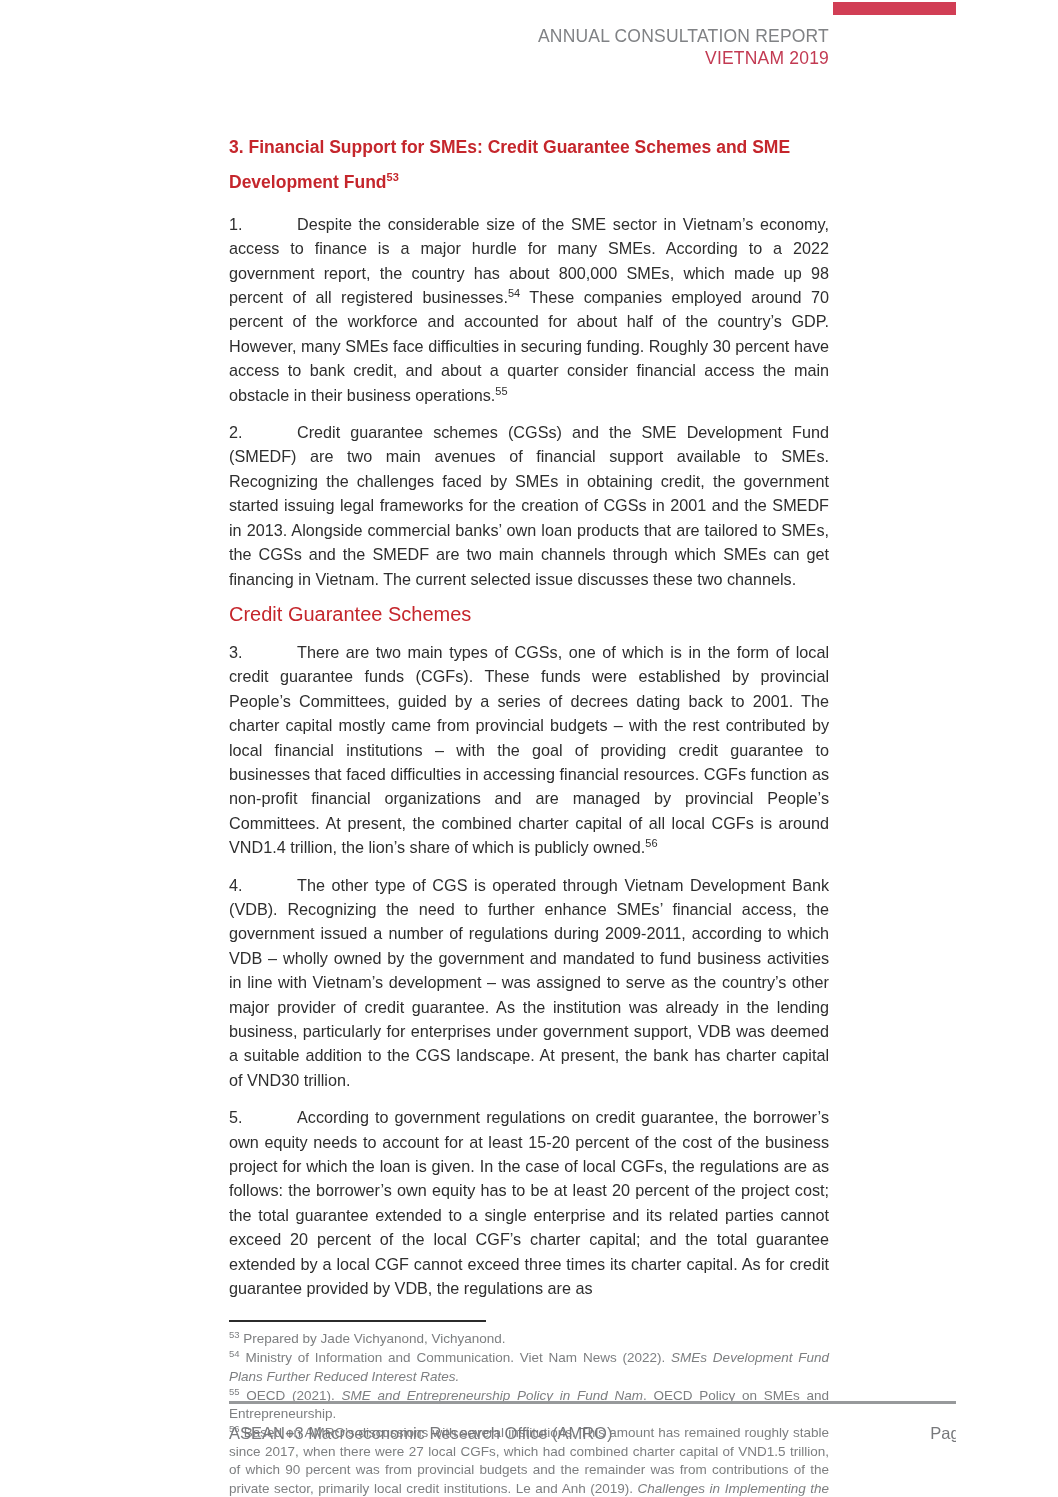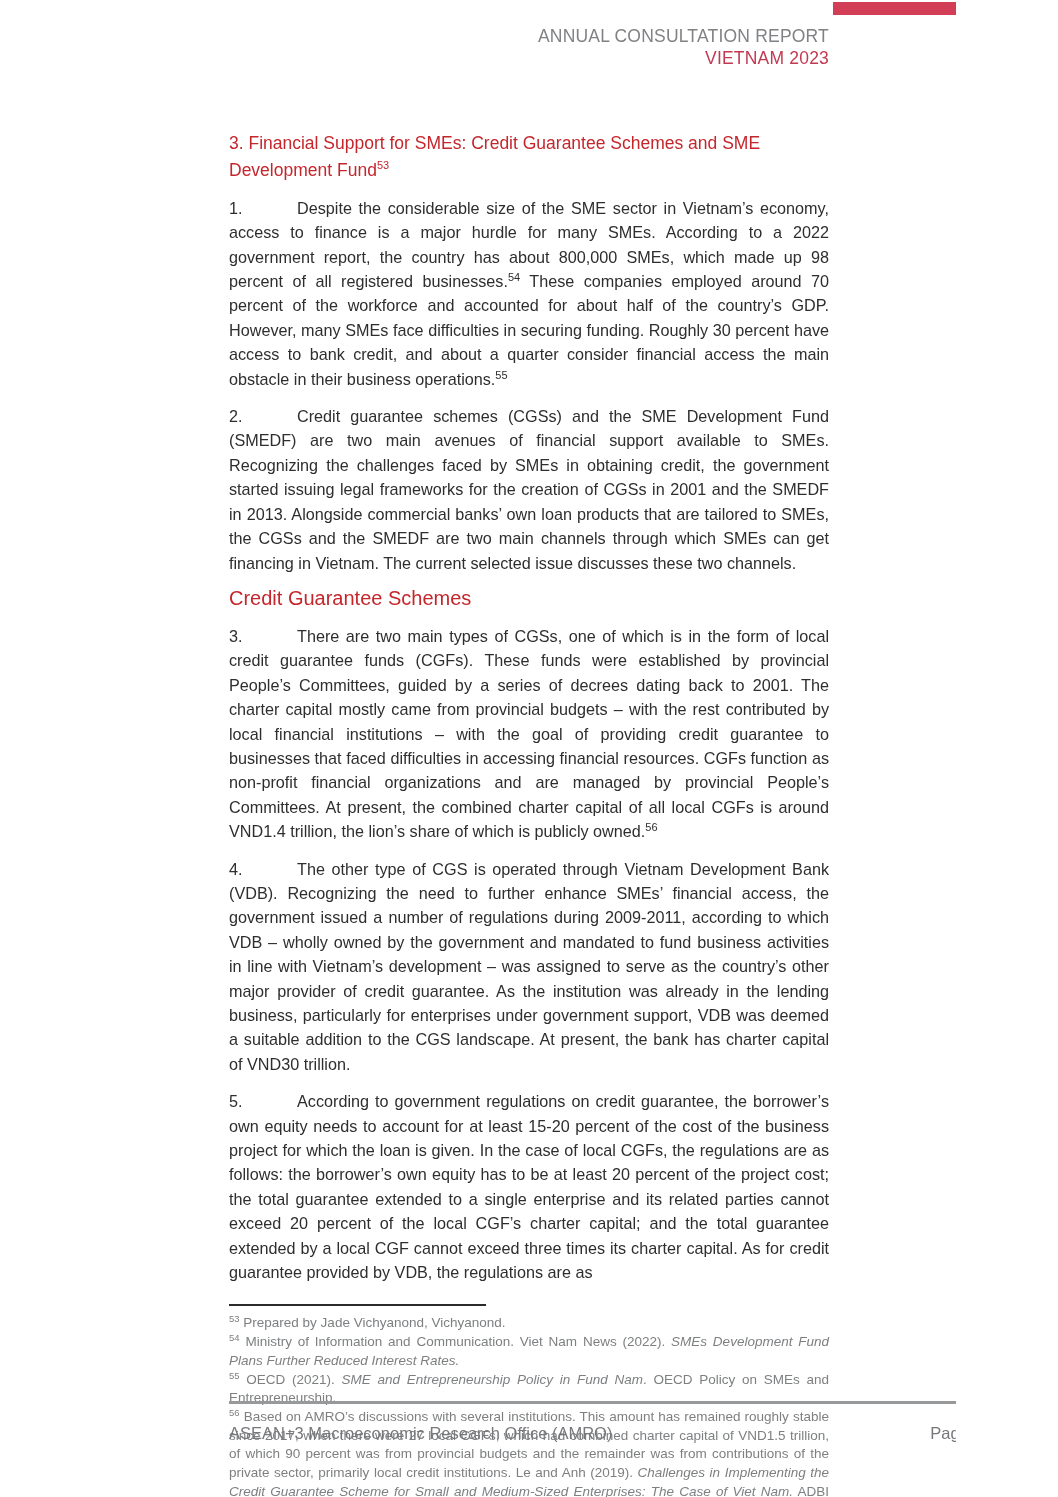--- a/index.html
+++ b/index.html
@@ -30,24 +30,24 @@
     padding-top:25px;
     text-align:right;
     font-size:17.5px;
     line-height:22px;
     letter-spacing:0.2px;
   }
   .report-title{color:var(--header_gray);}
   .report-edition{color:var(--edition_red);}
   h1.section-heading{
     margin:63px 0 15px 0;
-    font-weight:400;
+    font-weight:700;
     color:var(--heading_red);
     font-size:17.5px;
-    line-height:22px;
+    line-height:30px;
   }
   h1.section-heading sup{font-size:11px;}
   .para{
     margin:0 0 13px 0;
     font-size:16.2px;
     line-height:24.4px;
     color:var(--body_text);
     text-align:justify;
   }
   .pnum{display:inline-block;width:68px;}
@@ -88,21 +88,21 @@
 </style>
 </head>
 <body>
 
 <div class="page">
 
   <div class="accent-bar"></div>
 
   <header class="header-text">
     <div class="report-title">ANNUAL CONSULTATION REPORT</div>
-    <div class="report-edition">VIETNAM 2023</div>
+    <div class="report-edition">VIETNAM 2019</div>
   </header>
 
   <main>
     <h1 class="section-heading"><span>3. Financial Support for SMEs: Credit Guarantee Schemes and SME Development Fund</span><sup>53</sup></h1>
     <div id="content">
         <p class="para"><span class="pnum">1.</span><b>Despite the considerable size of the SME sector in Vietnam’s economy, access to finance is a major hurdle for many SMEs.</b><span> According to a 2022 government report, the country has about 800,000 SMEs, which made up 98 percent of all registered businesses.</span><sup class="fnref">54</sup><span> These companies employed around 70 percent of the workforce and accounted for about half of the country’s GDP. However, many SMEs face difficulties in securing funding. Roughly 30 percent have access to bank credit, and about a quarter consider financial access the main obstacle in their business operations.</span><sup class="fnref">55</sup></p>
         <p class="para"><span class="pnum">2.</span><b>Credit guarantee schemes (CGSs) and the SME Development Fund (SMEDF) are two main avenues of financial support available to SMEs.</b><span> Recognizing the challenges faced by SMEs in obtaining credit, the government started issuing legal frameworks for the creation of CGSs in 2001 and the SMEDF in 2013. Alongside commercial banks’ own loan products that are tailored to SMEs, the CGSs and the SMEDF are two main channels through which SMEs can get financing in Vietnam. The current selected issue discusses these two channels.</span></p>
         <h2 class="subheading">Credit Guarantee Schemes</h2>
         <p class="para"><span class="pnum">3.</span><b>There are two main types of CGSs, one of which is in the form of local credit guarantee funds (CGFs).</b><span> These funds were established by provincial People’s Committees, guided by a series of decrees dating back to 2001. The charter capital mostly came from provincial budgets – with the rest contributed by local financial institutions – with the goal of providing credit guarantee to businesses that faced difficulties in accessing financial resources. CGFs function as non-profit financial organizations and are managed by provincial People’s Committees. At present, the combined charter capital of all local CGFs is around VND1.4 trillion, the lion’s share of which is publicly owned.</span><sup class="fnref">56</sup></p>
         <p class="para"><span class="pnum">4.</span><b>The other type of CGS is operated through Vietnam Development Bank (VDB).</b><span> Recognizing the need to further enhance SMEs’ financial access, the government issued a number of regulations during 2009-2011, according to which VDB – wholly owned by the government and mandated to fund business activities in line with Vietnam’s development – was assigned to serve as the country’s other major provider of credit guarantee. As the institution was already in the lending business, particularly for enterprises under government support, VDB was deemed a suitable addition to the CGS landscape. At present, the bank has charter capital of VND30 trillion.</span></p>

